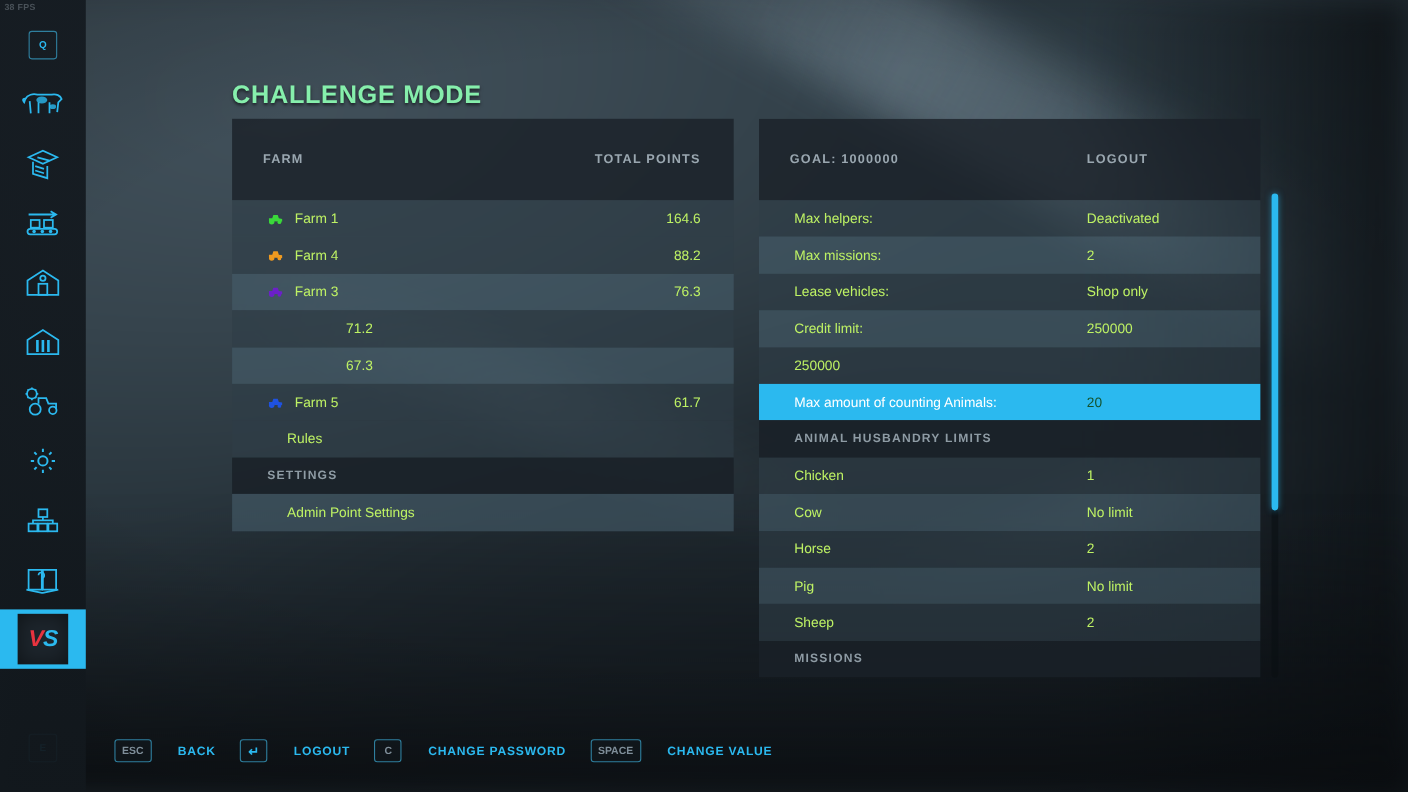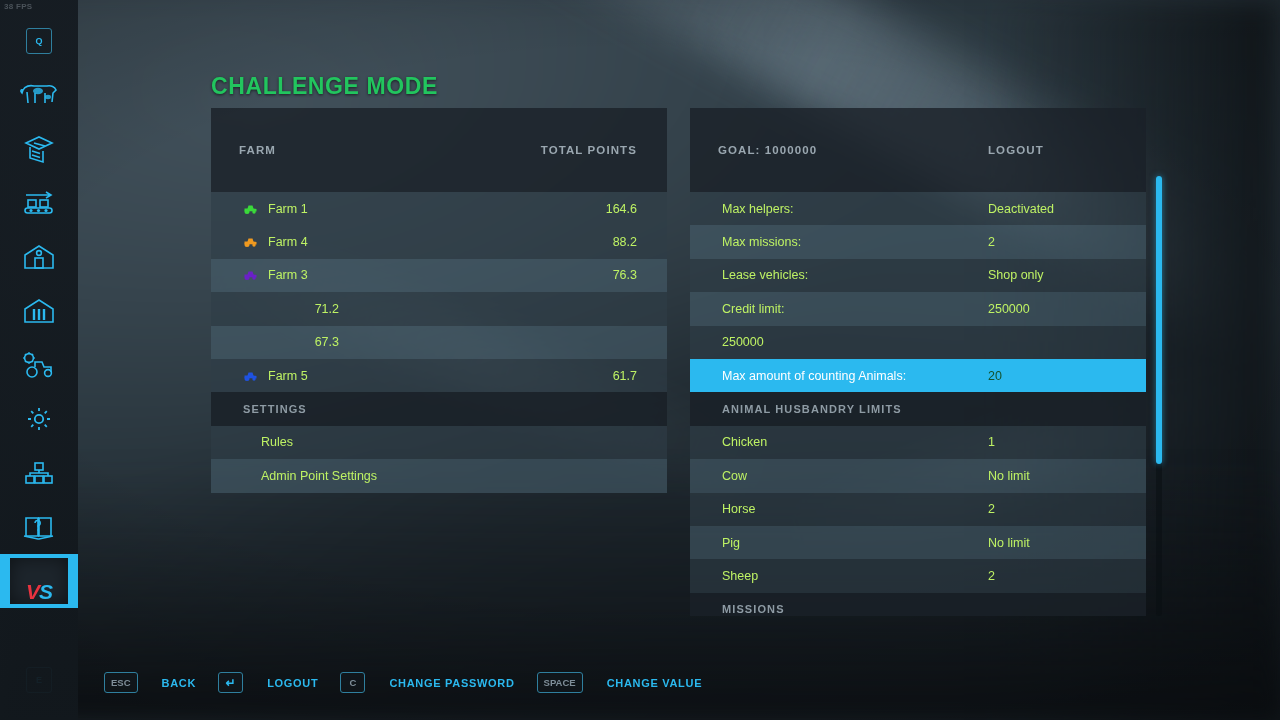--- a/index.html
+++ b/index.html
@@ -58,51 +58,51 @@
     background:linear-gradient(180deg, rgba(20,26,32,.93) 0%, rgba(18,24,29,.95) 100%);
   }
   .side-item {
     width:78px; height:54px;
     display:flex; align-items:center; justify-content:center;
     position:relative;
   }
   .side-item svg { display:block; }
   .side-item.active { background:#2bb9ef; }
   .side-item.active .vsbox {
-    width:58px; height:46px;
+    width:46px; height:46px;
     background:#1d252c;
-    display:flex; align-items:flex-end; justify-content:center;
+    display:flex; align-items:center; justify-content:center;
     box-shadow:inset 0 0 18px rgba(0,0,0,.5);
   }
   .vs-text { font-size:21px; font-weight:bold; font-style:italic; letter-spacing:-1px; }
   .vs-text .v { color:#e8333f; }
   .vs-text .s { color:#2bb9ef; }
 
   .keybox {
     border:1px solid #2f7f9e; border-radius:3px;
     color:#2bb9ef; font-size:9px; font-weight:bold;
     display:flex; align-items:center; justify-content:center;
   }
   #side-q  { width:26px; height:26px; }
   #side-e  { width:26px; height:26px; }
 
   
   #title {
     position:absolute; left:211px; top:73px; z-index:20;
     font-size:23px; font-weight:bold; letter-spacing:.6px;
-    color:#22c55e; text-shadow:0 1px 3px rgba(0,0,0,.6);
+    color:#86efac; text-shadow:0 1px 3px rgba(0,0,0,.6);
   }
 
   
   .panel { position:absolute; z-index:20; }
   #panel-left  { left:211px; top:108px; width:456px; height:396px; }
   #panel-right { left:690px; top:108px; width:456px; height:508px; overflow:hidden; }
 
   .panel-head {
-    height:84px;
+    height:74px;
     background:rgba(26,33,40,.80);
     display:flex; align-items:center;
     padding:0 30px 0 28px;
     position:relative;
   }
   .panel-head .h-left, .panel-head .h-right {
     font-size:11.5px; font-weight:bold; letter-spacing:1.1px;
     color:#9aa7b0;
   }
   .panel-head .h-left { flex:1; }
@@ -367,26 +367,26 @@
             <svg class="farm-icon" viewBox="0 0 30 24" aria-hidden="true">
               <path fill="#1f52e0" d="M3 16 L3 11 L9 11 L11 5 L19 5 L21 11 L27 12 L27 17 Z"></path>
               <circle fill="#1f52e0" cx="8" cy="17" r="5"></circle>
               <circle fill="#1f52e0" cx="22" cy="18" r="3.4"></circle>
             </svg>
           </span>
           <span>Farm 5</span>
         </div>
         <div class="r-value">61.7</div>
       </div>
-      <div class="row section">SETTINGS</div>
       <div class="row odd">
         <div class="r-label" style="padding-left:18px;">
           <span>Rules</span>
         </div>
       </div>
+      <div class="row section">SETTINGS</div>
       <div class="row even">
         <div class="r-label" style="padding-left:18px;">
           <span>Admin Point Settings</span>
         </div>
       </div>
     </div>
 </div>
 
 <div class="panel" id="panel-right">
   <div class="panel-head">

